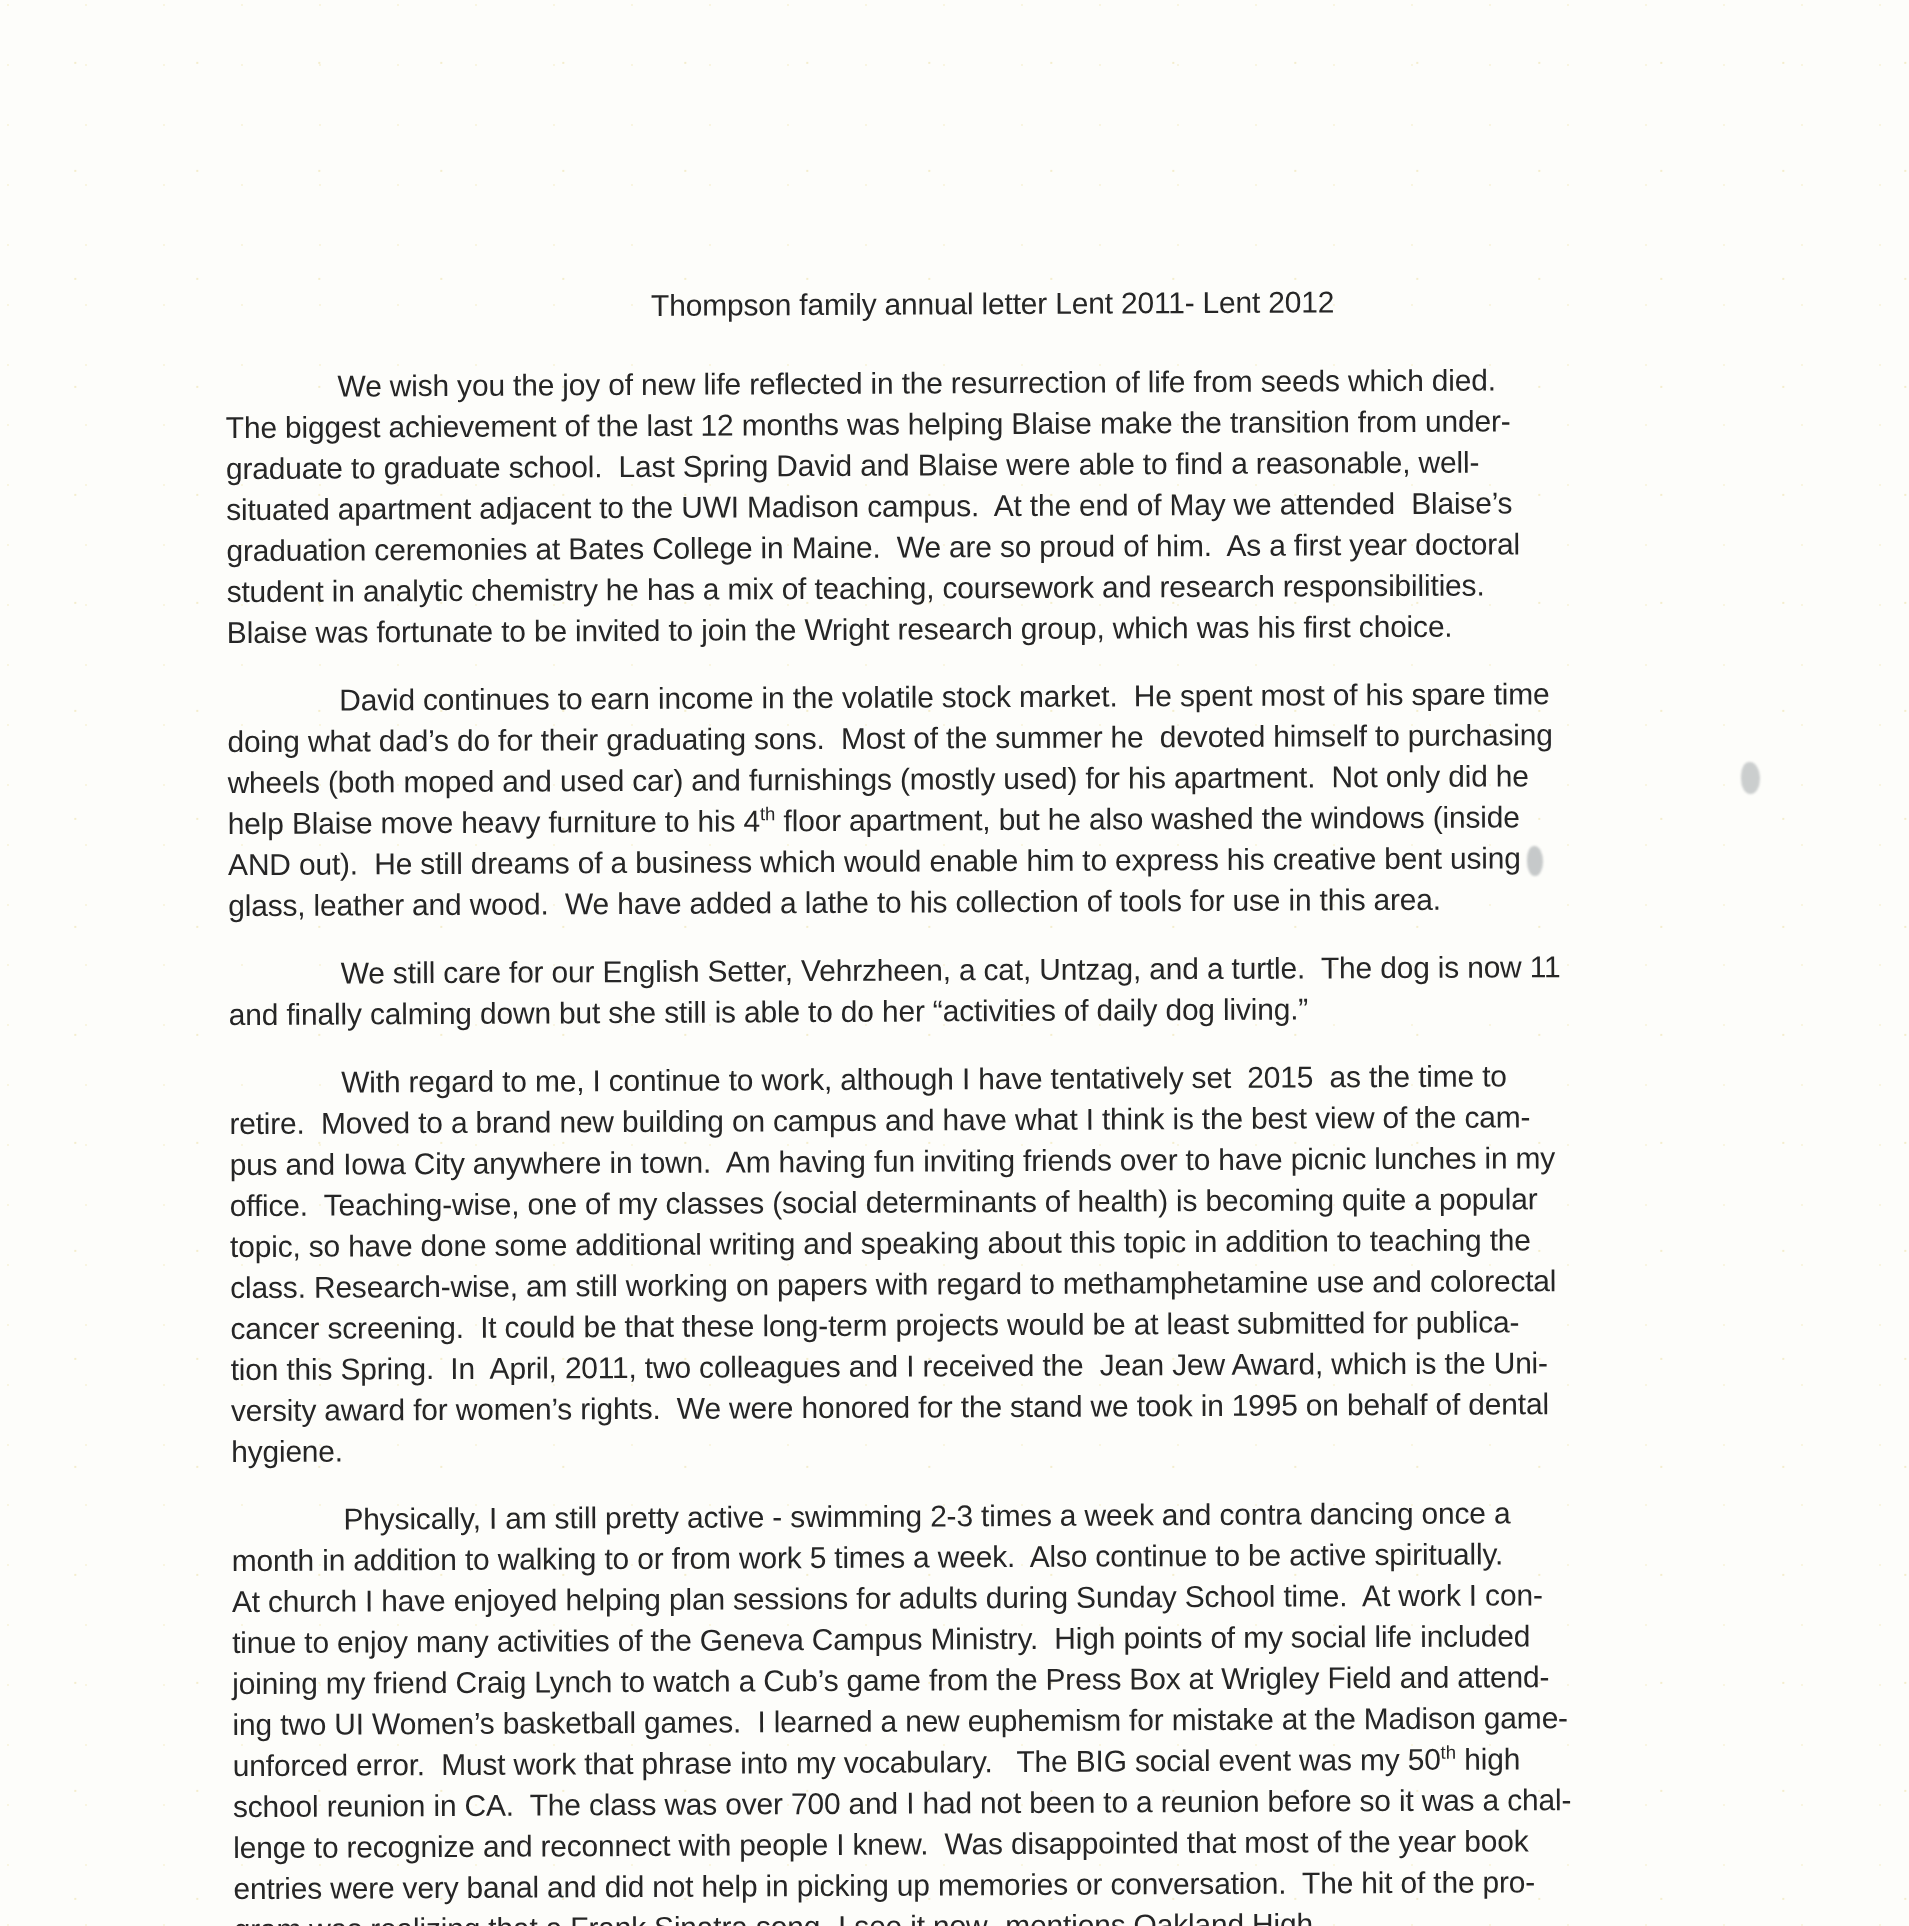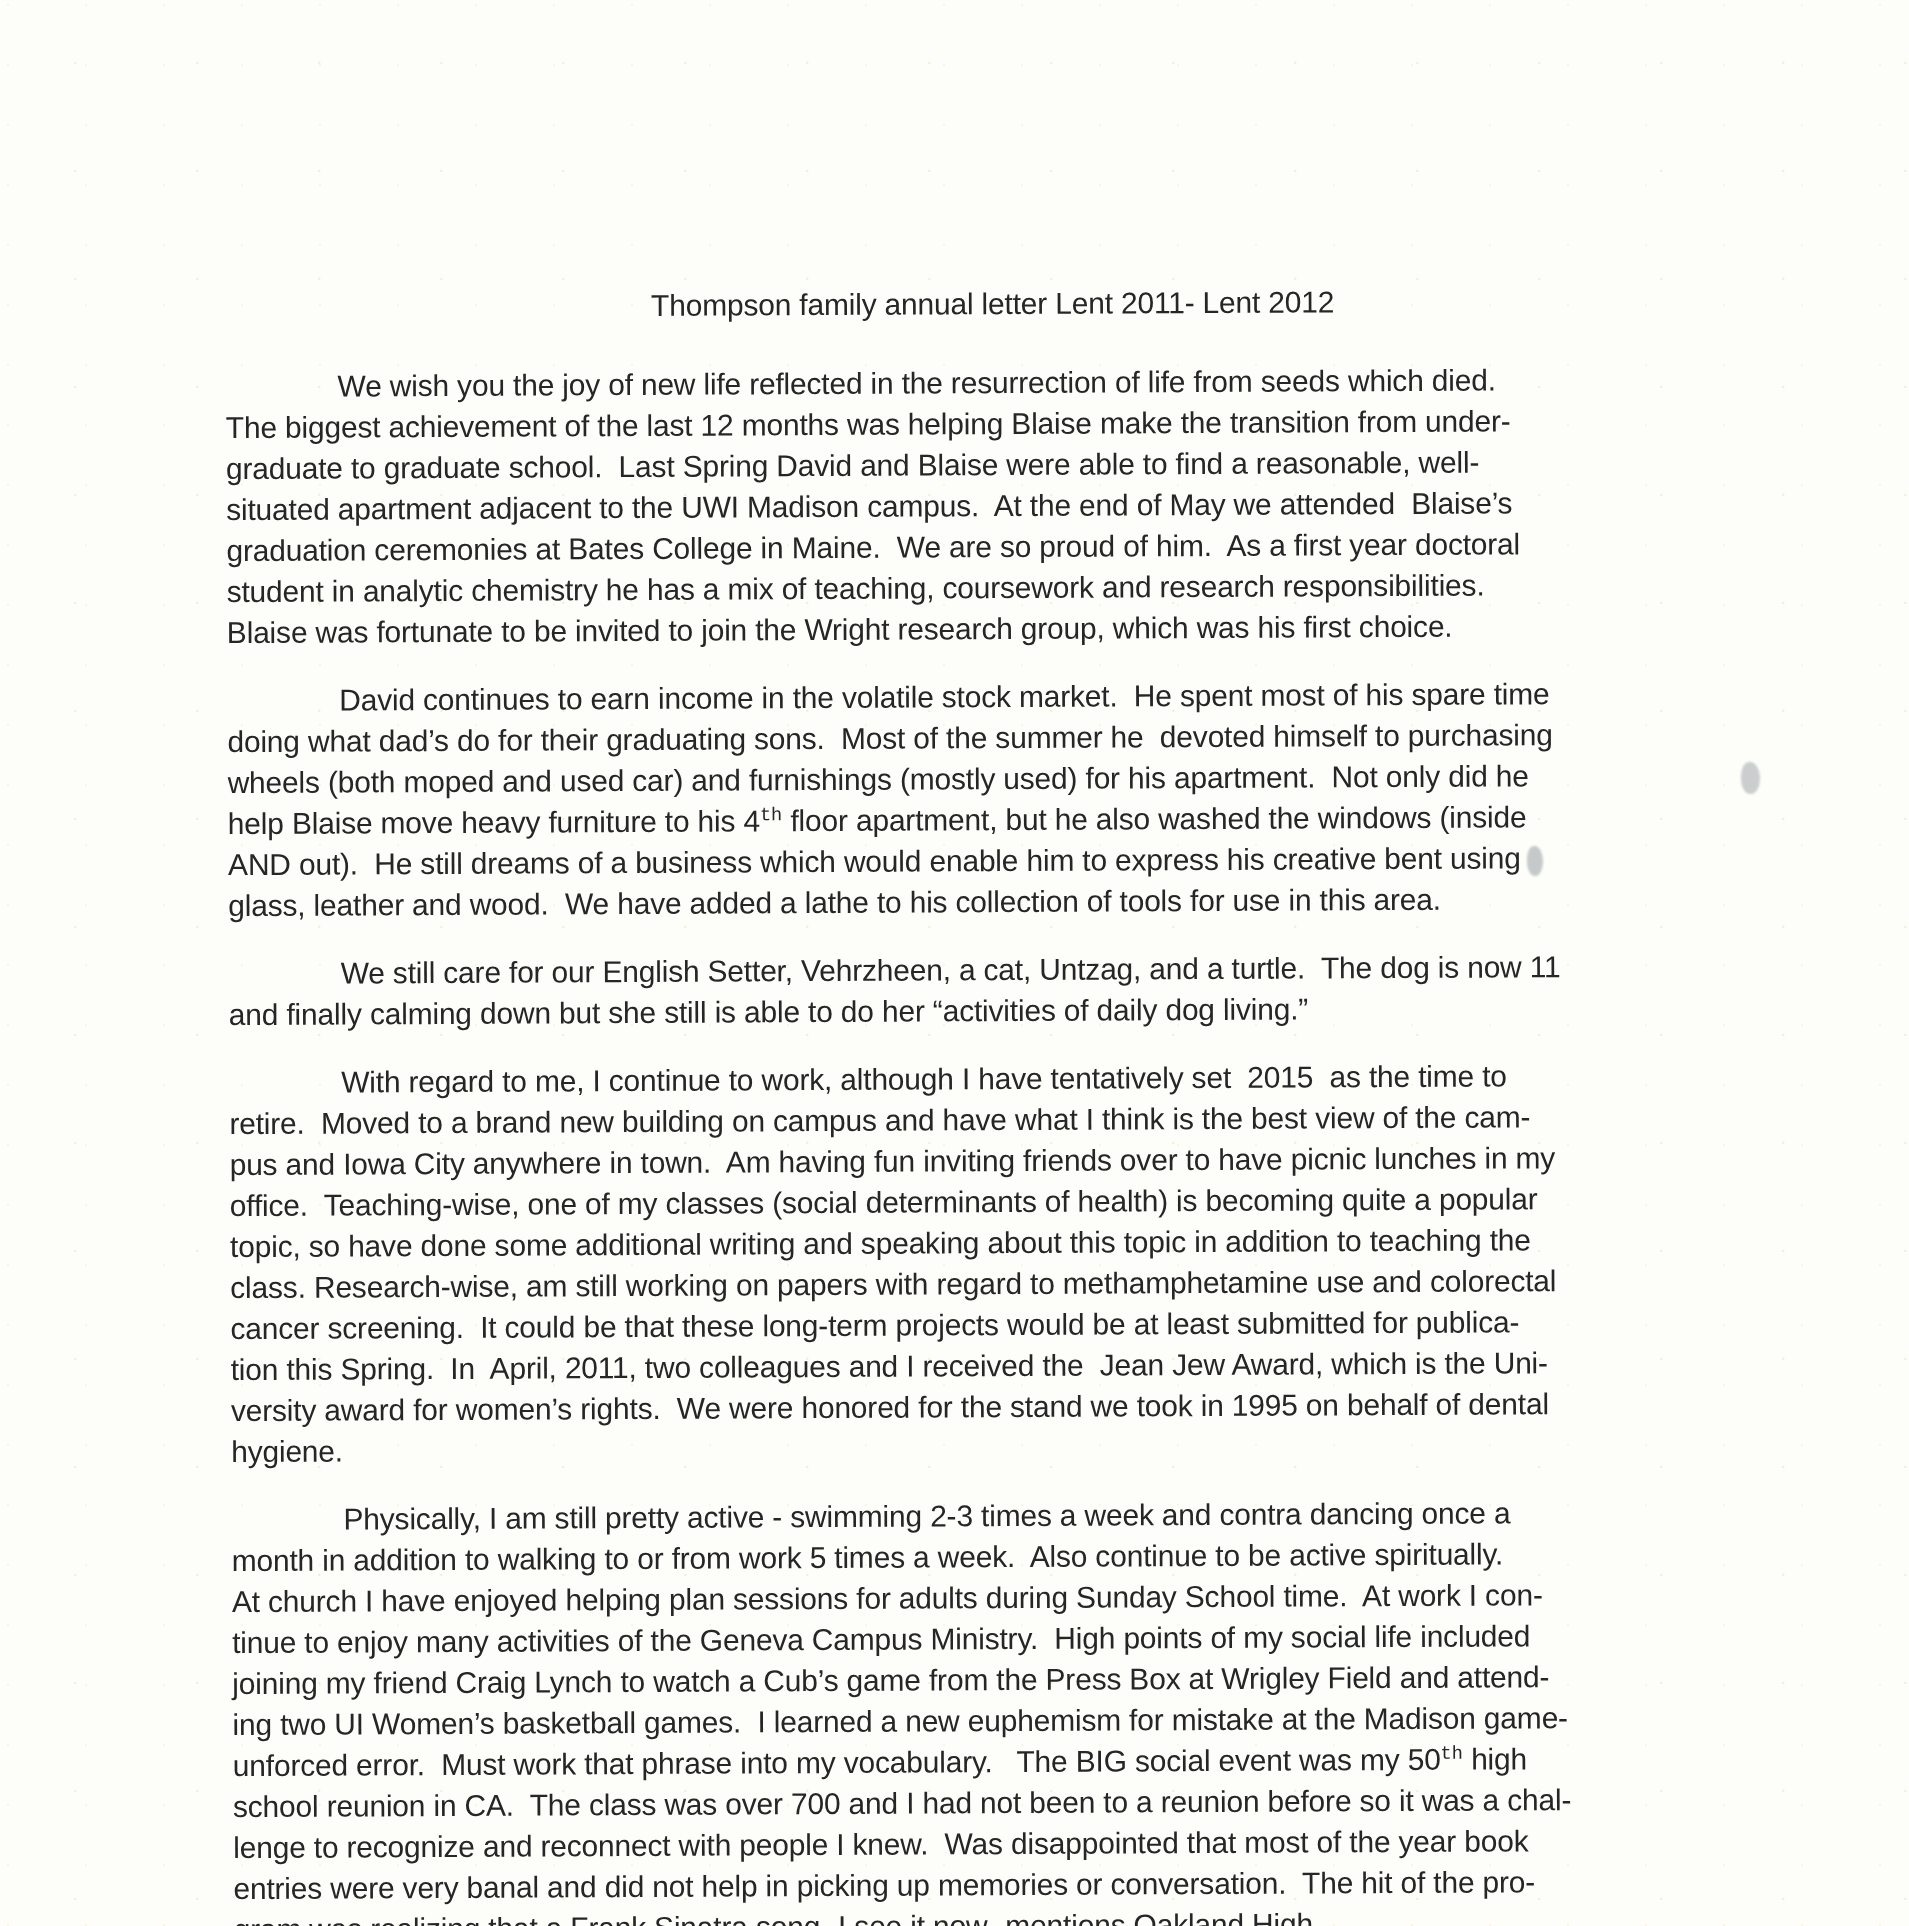--- a/index.html
+++ b/index.html
@@ -48,21 +48,20 @@
   }
   .para:last-child { margin-bottom: 0; }
 
   .line { white-space: pre; }
 
   sup {
     font-size: 0.62em;
     line-height: 0;
     vertical-align: super;
     letter-spacing: 0;
-    font-family: Liberation Mono, monospace;
   }
 
   .u {
     text-decoration: underline;
     text-decoration-thickness: 1.9px;
     text-underline-offset: 4.6px;
   }
 
   .artifact {
     position: absolute;

